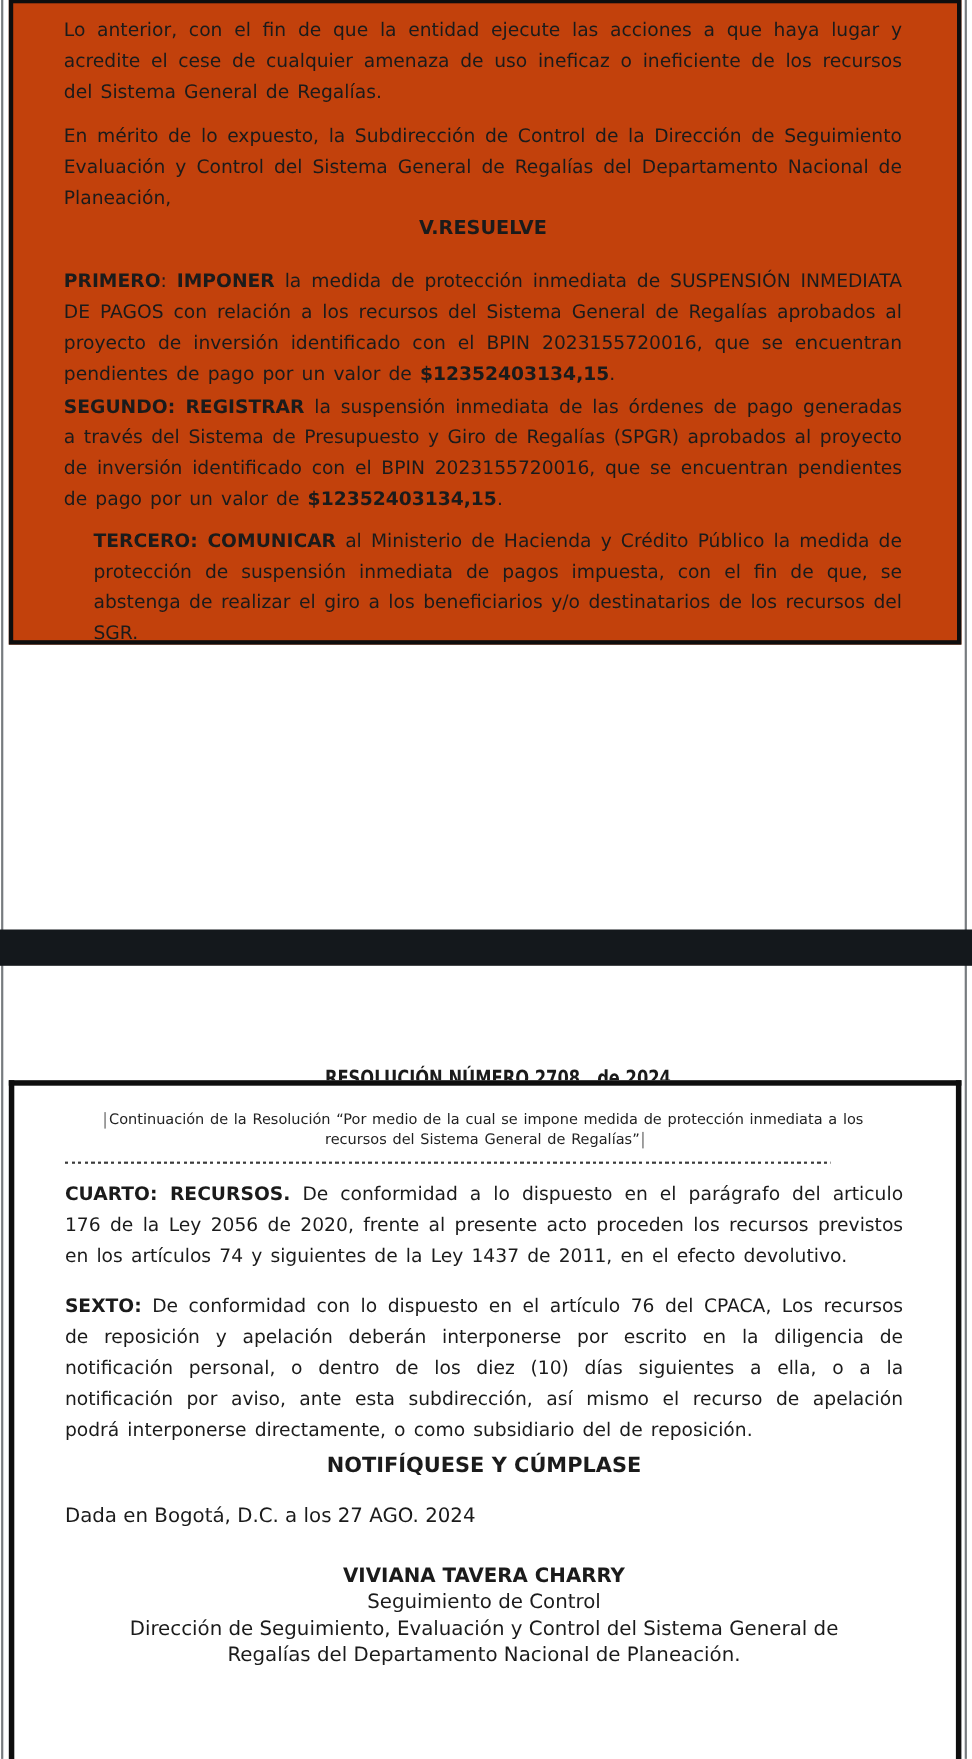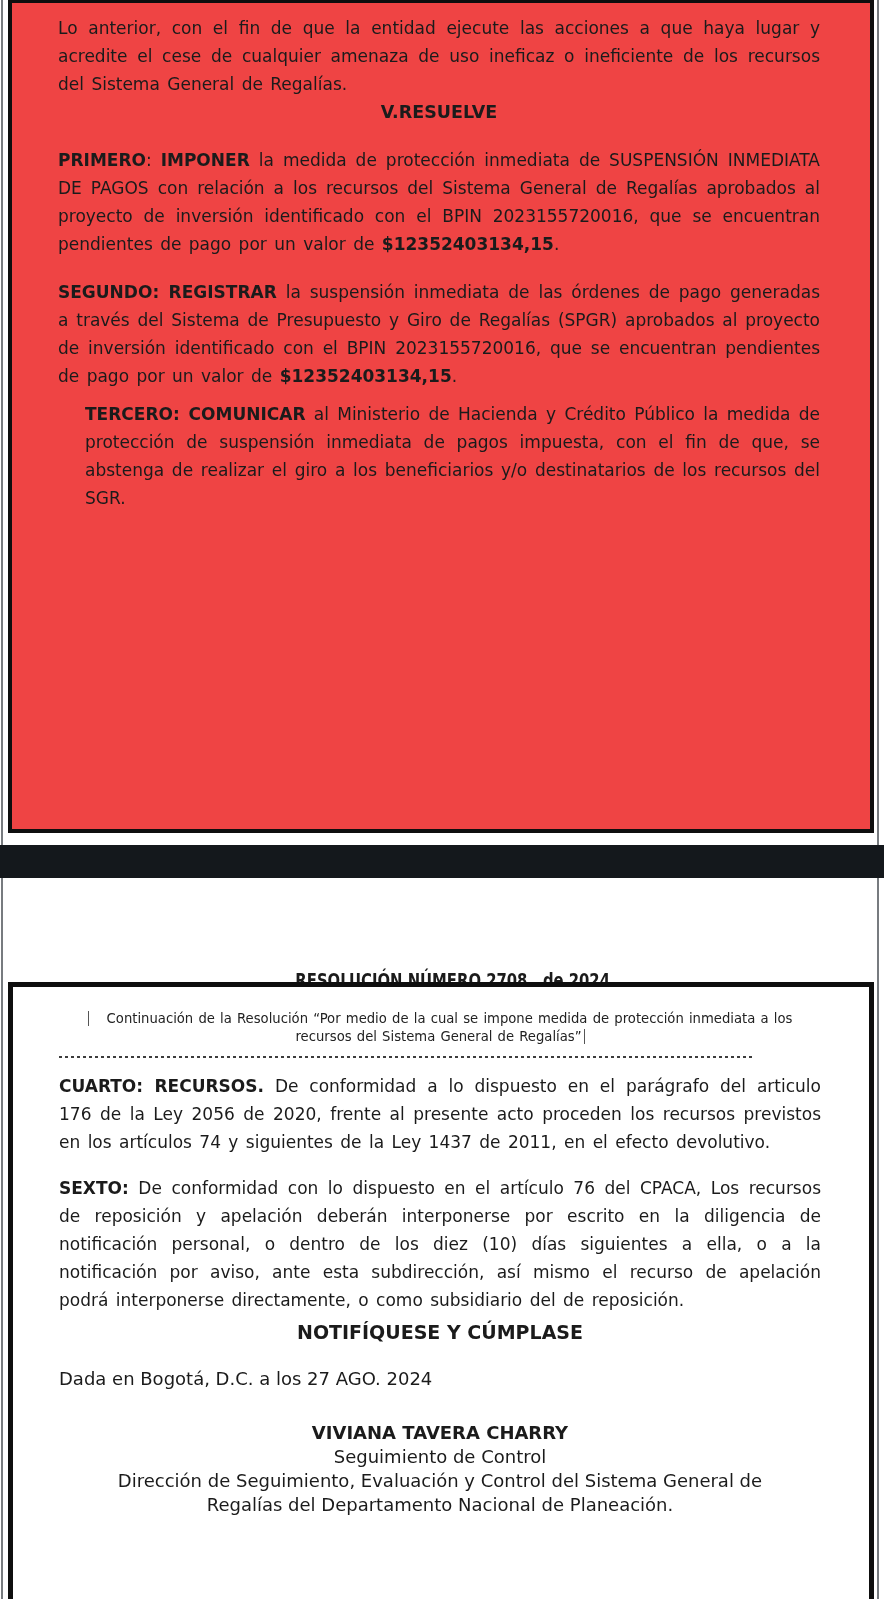--- a/index.html
+++ b/index.html
@@ -8,32 +8,32 @@
     background:#ffffff;color:#1b1b1b;
     font-family:"DejaVu Sans","Liberation Sans",sans-serif;
   }
   
   .edge-line{position:absolute;top:0;bottom:0;width:2px;background:#4a4f54;opacity:.75;}
   .edge-left{left:1px;}
   .edge-right{left:877px;}
 
   
   .box1{
-    position:absolute;left:8px;top:-1px;width:866px;height:834px;
-    box-sizing:border-box;border:4px solid #0e0e0e;background:#ef4444;
+    position:absolute;left:8px;top:-1px;width:866px;height:587px;
+    box-sizing:border-box;border:4px solid #0e0e0e;background:#c2410c;
     padding:11px 50px 0 46px;
   }
   .para{
     font-size:17px;line-height:28px;text-align:justify;word-spacing:2px;margin:0;
   }
   .para b{font-weight:700;}
   .p-merito{margin-top:12px;}
   .h-resuelve{margin-top:0;text-align:center;font-weight:700;font-size:17.5px;line-height:28px;}
   .p-primero{margin-top:20px;}
-  .p-segundo{margin-top:20px;}
+  .p-segundo{margin-top:2px;}
   .p-tercero{margin-top:10px;margin-left:27px;}
   .p-cuarto{margin-top:14px;}
 
   
   .separator-bar{position:absolute;left:0;top:845px;width:884px;height:33px;background:#14181c;}
 
   
   .res-header{
     position:absolute;left:4px;top:941px;width:884px;text-align:center;
     font-weight:700;font-size:19px;line-height:26px;white-space:pre;
@@ -42,21 +42,21 @@
 
   
   .box2{
     position:absolute;left:8px;top:982px;width:866px;height:640px;
     box-sizing:border-box;border:5px solid #0e0e0e;border-bottom:none;background:#fff;
     padding:23px 48px 0 46px;
   }
   .continuation{
     text-align:center;font-size:13.2px;line-height:17.5px;word-spacing:1px;color:#222;
   }
-  .caret-left{border-left:1.5px solid #555;padding-left:18px;}
+  .caret-left{border-left:1.5px solid #555;padding-left:3px;}
   .caret-right{border-right:1.5px solid #555;padding-right:2px;}
   .dashed-line{
     margin-top:11px;width:696px;height:2px;
     background:repeating-linear-gradient(90deg,#3c3c3c 0 3px,transparent 3px 6px);
   }
   .p-quinto{margin-top:14px;}
   .p-sexto{margin-top:18px;}
   .h-notifiquese{margin-top:4px;text-align:center;font-weight:700;font-size:19px;line-height:28px;}
   .l-dada{margin-top:19px;text-align:left;font-size:18px;line-height:28px;}
   .signature{margin-top:28px;text-align:center;font-size:18px;line-height:24px;}
@@ -64,20 +64,21 @@
   .signature div{margin:0;}
 </style>
 </head>
 <body>
 
 <div class="edge-line edge-left"></div>
 <div class="edge-line edge-right"></div>
 
 <div class="box1">
   <p class="para p-intro"><span>Lo anterior, con el fin de que la entidad ejecute las acciones a que haya lugar y acredite el cese de cualquier amenaza de uso ineficaz o ineficiente de los recursos del Sistema General de Regalías.</span></p>
+  <p class="para p-merito"><span>En mérito de lo expuesto, la Subdirección de Control de la Dirección de Seguimiento Evaluación y Control del Sistema General de Regalías del Departamento Nacional de Planeación,</span></p>
   <p class="h-resuelve">V.RESUELVE</p>
   <p class="para p-primero"><b>PRIMERO</b><span>: </span><b>IMPONER</b><span> la medida de protección inmediata  de SUSPENSIÓN INMEDIATA DE PAGOS con relación a los recursos del Sistema General de Regalías aprobados al proyecto de inversión identificado con el BPIN 2023155720016, que se encuentran pendientes de pago por un valor de </span><b>$12352403134,15</b><span>.</span></p>
   <p class="para p-segundo"><b>SEGUNDO: REGISTRAR</b><span> la suspensión inmediata de las órdenes de pago generadas a través del Sistema de Presupuesto y Giro de Regalías (SPGR) aprobados al proyecto de inversión identificado con el BPIN 2023155720016, que se encuentran pendientes de pago por un valor de </span><b>$12352403134,15</b><span>.</span></p>
   <p class="para p-tercero"><b>TERCERO: COMUNICAR</b><span> al Ministerio de Hacienda y Crédito Público la medida de protección de suspensión inmediata de pagos impuesta, con el fin de que, se abstenga de realizar el giro a los beneficiarios y/o destinatarios de los recursos del SGR.</span></p>
 </div>
 
 <div class="separator-bar"></div>
 
 <div class="res-header">
   <span class="condensed">RESOLUCIÓN NÚMERO 2708   de 2024</span>

